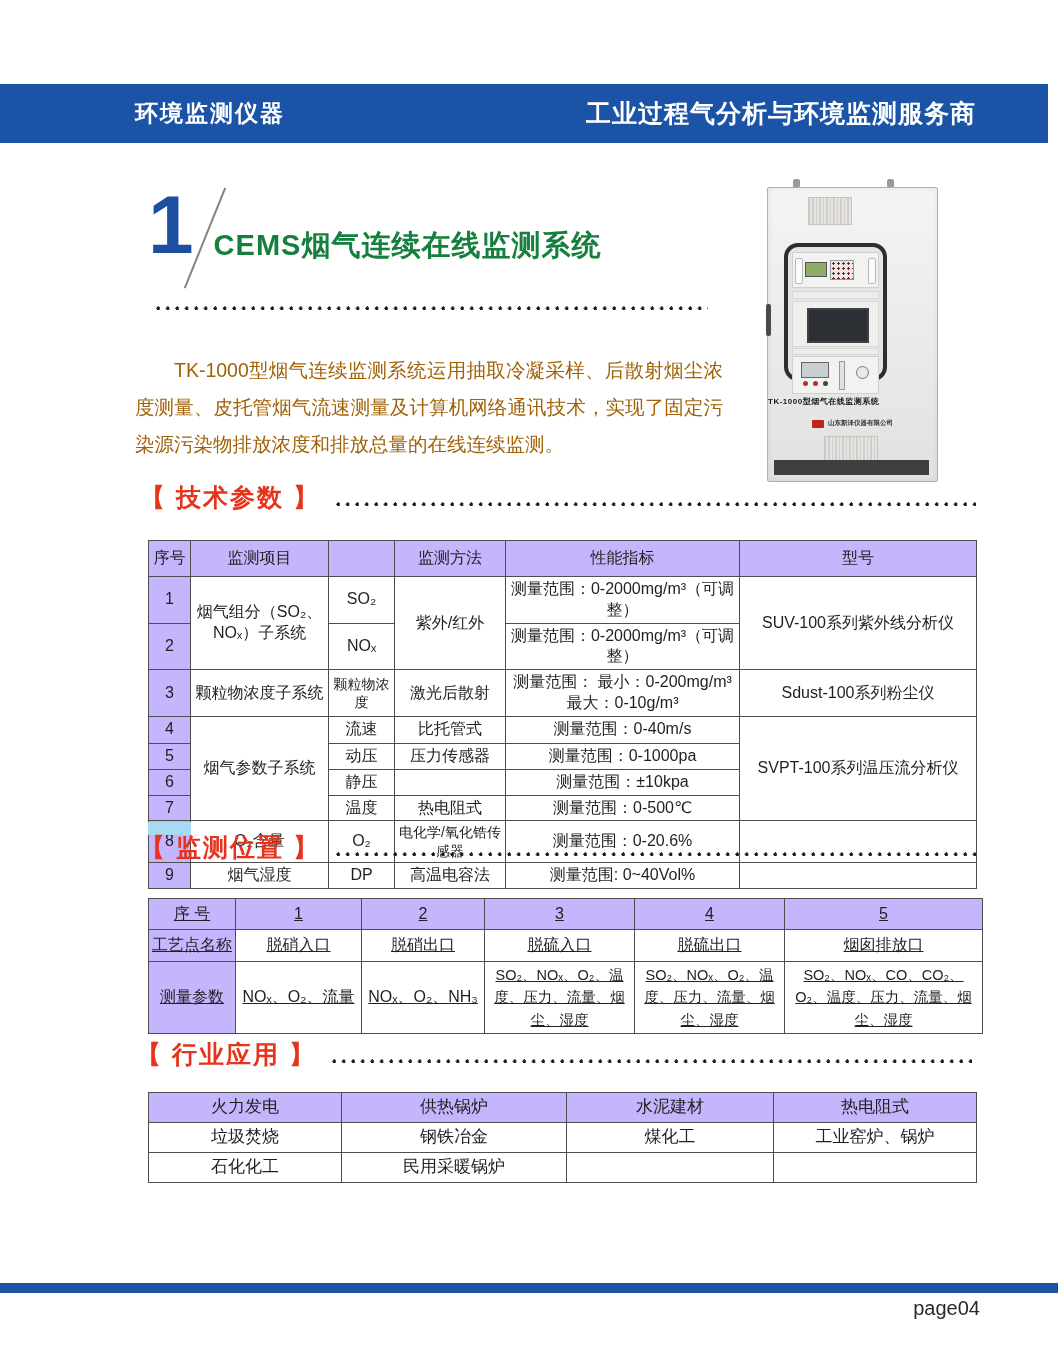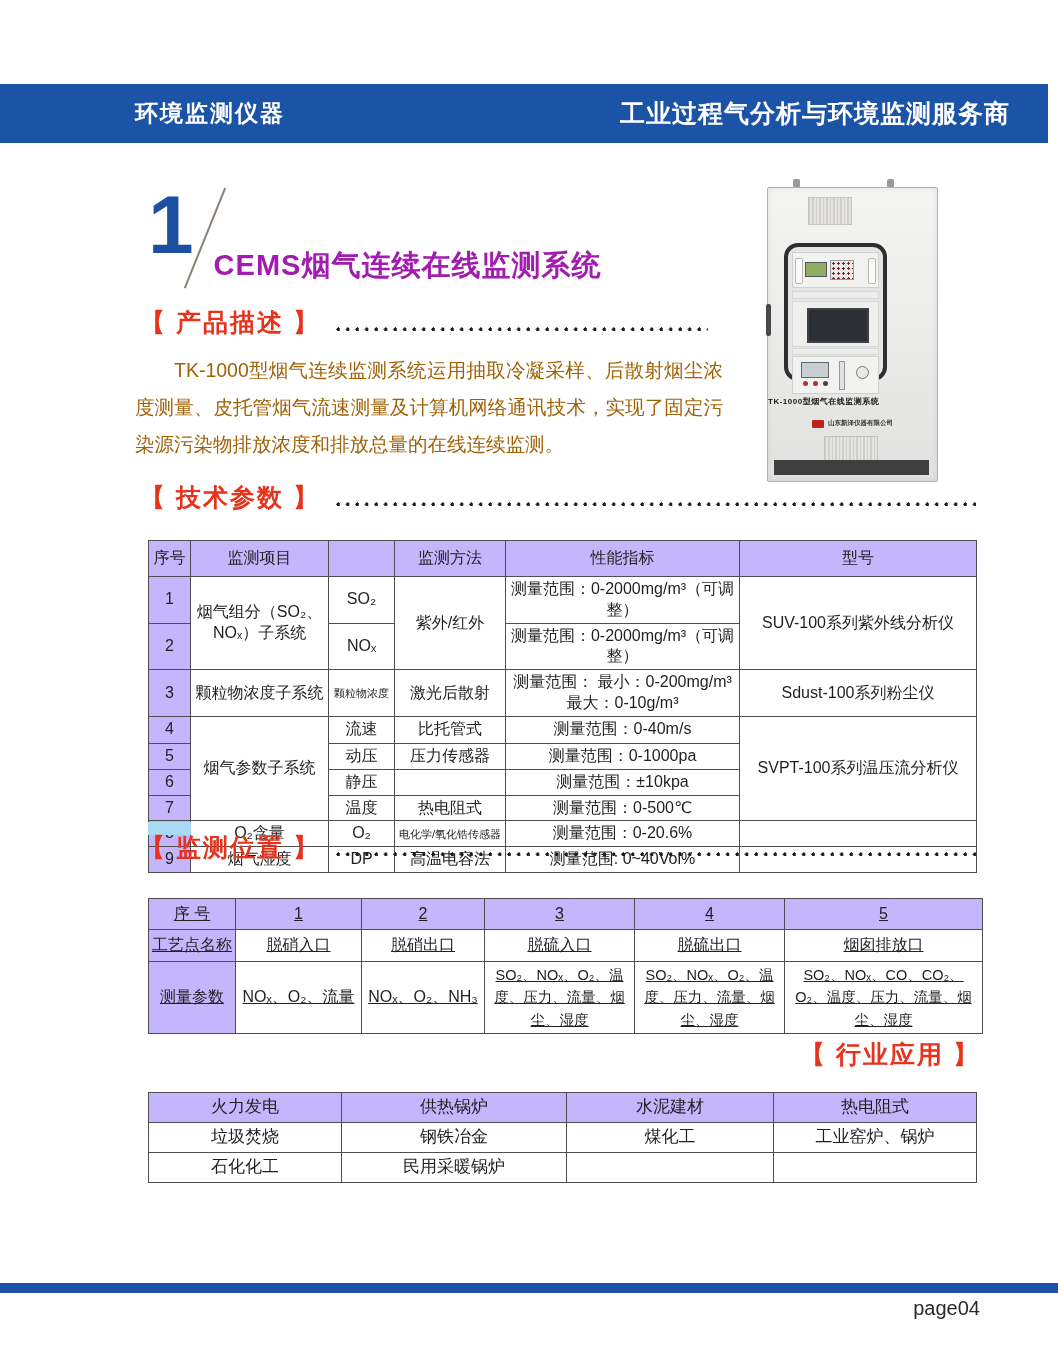--- a/index.html
+++ b/index.html
@@ -2,56 +2,56 @@
 <html><head>
 <meta charset="utf-8">
 <style>
   html,body{margin:0;padding:0;background:#ffffff;}
   .page{position:relative;width:1058px;height:1346px;background:#ffffff;overflow:hidden;
         font-family:"Liberation Sans","DejaVu Sans",sans-serif;color:#222;}
 
   
   .header-bar{position:absolute;left:0;top:84px;width:1048px;height:59px;background:#1b53a6;
               display:flex;align-items:center;justify-content:space-between;
-              padding:0 38px 0 135px;box-sizing:border-box;color:#fff;}
+              padding:0 72px 0 135px;box-sizing:border-box;color:#fff;}
   .header-left{font-size:23px;font-weight:bold;letter-spacing:2px;}
   .header-right{font-size:25px;font-weight:bold;letter-spacing:1px;margin-left:8px;}
   .footer-bar{position:absolute;left:0;top:1283px;width:1058px;height:10px;background:#1b53a6;}
   .page-label{position:absolute;right:78px;top:1297px;font-size:20px;color:#2a2a2a;}
 
   
   .title-block{position:absolute;left:148px;top:186px;display:flex;align-items:flex-start;}
   .title-number{color:#1d4fa1;font-size:82px;font-weight:bold;line-height:0.95;}
   .title-slash{width:2px;height:108px;background:#8b8178;transform:rotate(22deg);
                margin:-2px 0 0 10px;flex:0 0 auto;}
-  .title-text{color:#a21caf;font-size:29px;font-weight:bold;align-self:flex-end;
-              margin:0 0 6px 8px;letter-spacing:1px;white-space:nowrap;}
+  .title-text{color:#15803d;font-size:29px;font-weight:bold;align-self:flex-end;
+              margin:0 0 26px 8px;letter-spacing:1px;white-space:nowrap;}
 
   
   .sec-heading{position:absolute;display:flex;align-items:flex-end;}
   .sec-heading .txt{color:#e8331c;font-size:25px;font-weight:bold;letter-spacing:2px;white-space:nowrap;}
   .sec-heading .leader{flex:1;height:5px;margin:0 0 7px 16px;
       background-image:radial-gradient(circle at 2.2px 2.2px,#1c1c1c 1.7px,transparent 1.9px);
       background-size:9.5px 5px;background-repeat:repeat-x;}
   #desc-heading{left:140px;top:306px;width:568px;}
   #tech-heading{left:140px;top:481px;width:836px;justify-content:space-between;}
   #pos-heading{left:140px;top:831px;width:836px;}
-  #ind-heading{left:144px;top:1038px;width:836px;flex-direction:column;}
+  #ind-heading{left:136px;top:1038px;width:836px;}
 
   
   .desc-text{position:absolute;left:135px;top:352px;width:588px;font-size:19.5px;
              line-height:37px;color:#a16207;text-align:justify;text-indent:2em;}
 
   
   .tbl{position:absolute;border-collapse:collapse;table-layout:fixed;}
   .tbl td{border:1px solid #4e4e4e;text-align:center;vertical-align:middle;
           padding:2px 3px;font-size:16px;color:#1f1f1f;white-space:pre-line;
           overflow:hidden;line-height:1.3;}
   .tbl td.blue{background:#c4b5fd;}
-  .tbl td.sm{font-size:11px;padding:2px 1px;}
+  .tbl td.sm{font-size:14px;padding:2px 1px;}
   .tbl td.f14{font-size:14.5px;line-height:1.55;padding:2px 4px;}
 
   #tech-table{left:148px;top:540px;width:828px;}
   #tech-table tr:nth-child(1){height:36px;}
   #tech-table tr:nth-child(2){height:29px;}
   #tech-table tr:nth-child(3){height:28px;}
   #tech-table tr:nth-child(4){height:44px;}
   #tech-table tr:nth-child(5){height:27px;}
   #tech-table tr:nth-child(6){height:26px;}
   #tech-table tr:nth-child(7){height:22px;}
@@ -153,21 +153,20 @@
       <div class="cab-brand">
         <span class="cab-logo"></span>
         <span class="cab-company">山东新泽仪器有限公司</span>
       </div>
       <div class="cab-botvent"></div>
       <div class="cab-base"></div>
     </div>
   </div>
 
   <div class="sec-heading" id="desc-heading">
-    <span class="txt">【 产品描述 】</span>
     <span class="leader"></span>
   </div>
   <div class="desc-text">TK-1000型烟气连续监测系统运用抽取冷凝采样、后散射烟尘浓度测量、皮托管烟气流速测量及计算机网络通讯技术，实现了固定污染源污染物排放浓度和排放总量的在线连续监测。</div>
 
   <div class="sec-heading" id="tech-heading">
     <span class="txt">【 技术参数 】</span>
     <span class="leader"></span>
   </div>
   <table class="tbl" id="tech-table">
     <colgroup>

